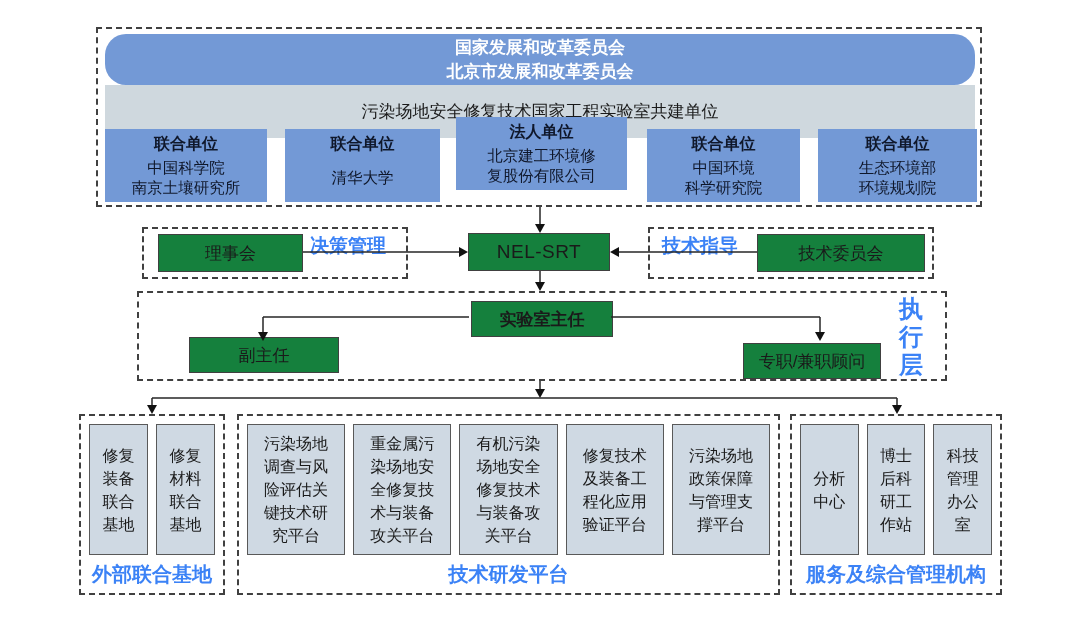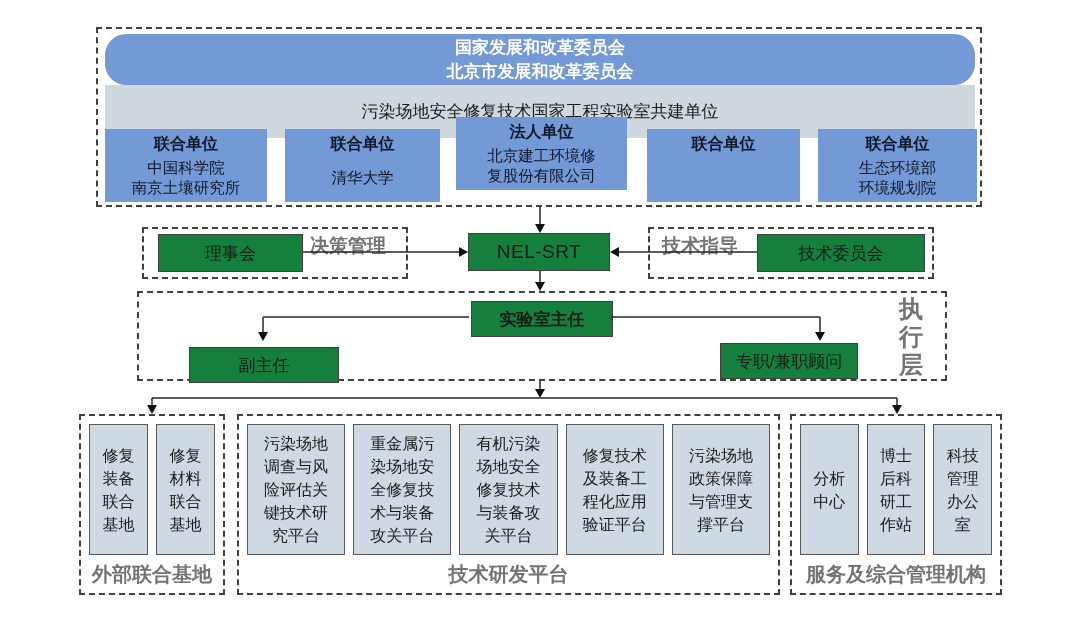--- a/index.html
+++ b/index.html
@@ -27,21 +27,21 @@
   .unit-role{font-weight:bold;font-size:16px;line-height:20px;}
   .unit-name{flex:1;display:flex;align-items:center;justify-content:center;
     font-size:15.5px;line-height:20px;}
   
   .fillbox{
     background:#15803d;border:1px solid #404040;
     display:flex;align-items:center;justify-content:center;
     font-size:17px;text-align:right;
   }
   .nel{font-size:19px;letter-spacing:0.5px;}
-  .redlabel{color:#737373;font-weight:bold;}
+  .redlabel{color:#3b82f6;font-weight:bold;}
   .side-label{font-size:19px;display:flex;align-items:center;}
   .layer-label{
     font-size:24px;line-height:28px;text-align:center;width:28px;
     white-space:pre-line;
   }
   
   .group{border:2px dashed #404040;}
   .box-row{position:absolute;left:8px;right:8px;top:8px;bottom:38px;display:flex;gap:8px;}
   .tallbox{
     flex:1;background:#CFD9E3;border:1px solid #595959;box-sizing:border-box;
@@ -74,20 +74,22 @@
     <div class="unit-role">联合单位</div>
     <div class="unit-name pre">清华大学</div>
   </div>
   <div class="abs unit" style="left:358px;top:88px;width:171px;height:73px;">
     <div class="unit-role">法人单位</div>
     <div class="unit-name pre">北京建工环境修
 复股份有限公司</div>
   </div>
   <div class="abs unit" style="left:549px;top:100px;width:153px;height:73px;">
     <div class="unit-role">联合单位</div>
+    <div class="unit-name pre">中国环境
+科学研究院</div>
   </div>
   <div class="abs unit" style="left:720px;top:100px;width:159px;height:73px;">
     <div class="unit-role">联合单位</div>
     <div class="unit-name pre">生态环境部
 环境规划院</div>
   </div>
 </div>
 
 <div class="abs dashed" style="left:142px;top:227px;width:266px;height:52px;">
   <div class="abs fillbox" style="left:14px;top:5px;width:145px;height:38px;">理事会</div>
@@ -96,22 +98,22 @@
 
 <div class="abs fillbox nel" style="left:468px;top:233px;width:142px;height:38px;">NEL-SRT</div>
 
 <div class="abs dashed" style="left:648px;top:227px;width:286px;height:52px;">
   <div class="abs redlabel side-label" style="left:12px;top:0;height:34px;">技术指导</div>
   <div class="abs fillbox" style="left:107px;top:5px;width:168px;height:38px;">技术委员会</div>
 </div>
 
 <div class="abs dashed" style="left:137px;top:291px;width:810px;height:90px;">
   <div class="abs fillbox" style="left:332px;top:8px;width:142px;height:36px;font-weight:bold;">实验室主任</div>
-  <div class="abs fillbox" style="left:50px;top:54px;width:150px;height:36px;font-family:Liberation Serif, serif;">副主任</div>
-  <div class="abs fillbox" style="left:581px;top:50px;width:138px;height:36px;">专职/兼职顾问</div>
+  <div class="abs fillbox" style="left:50px;top:44px;width:150px;height:36px;font-family:Liberation Serif, serif;">副主任</div>
+  <div class="abs fillbox" style="left:604px;top:50px;width:138px;height:36px;">专职/兼职顾问</div>
   <div class="abs redlabel layer-label" style="left:758px;top:2px;">执
 行
 层</div>
 </div>
 
 <div class="abs group" style="left:79px;top:414px;width:146px;height:181px;">
   <div class="box-row">
     <div class="tallbox">修复
 装备
 联合

